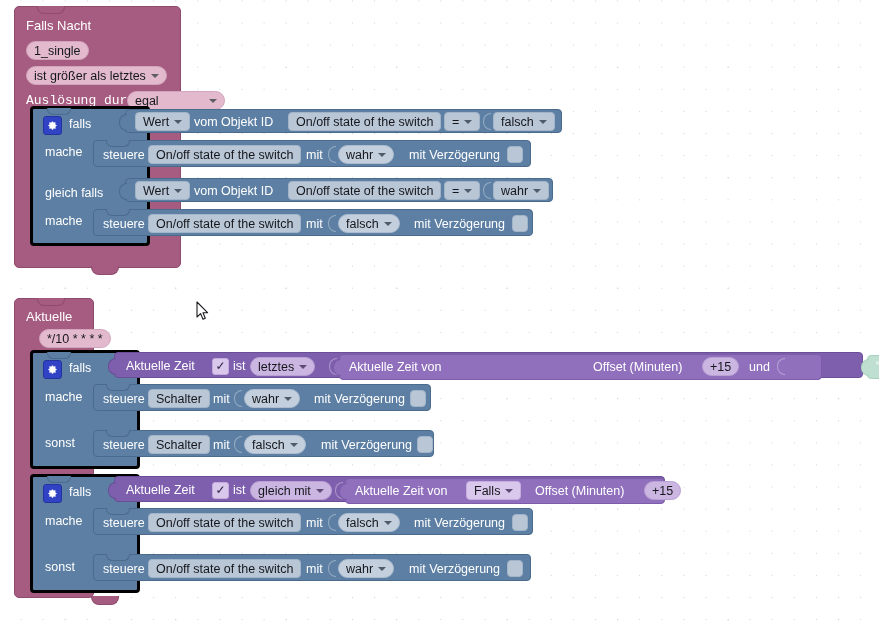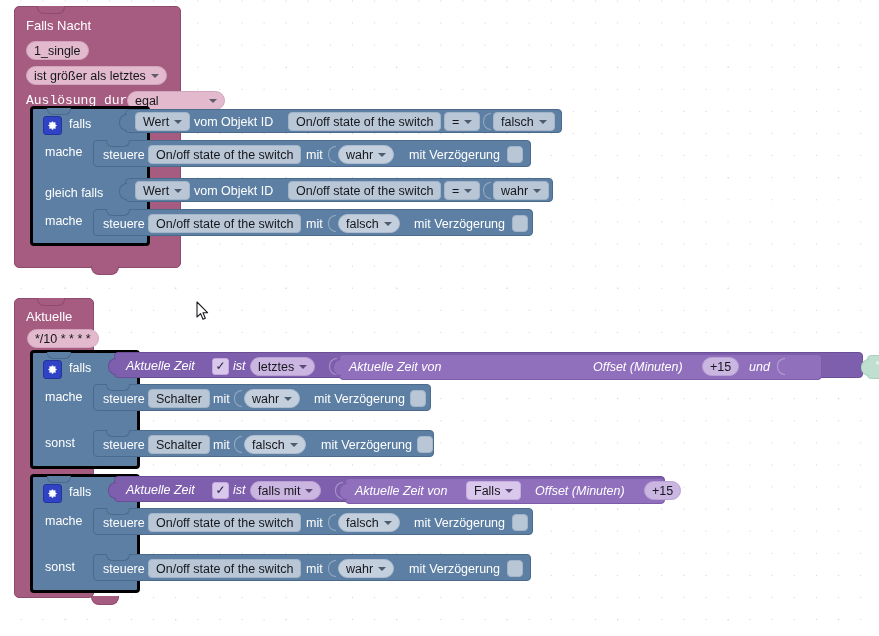--- a/index.html
+++ b/index.html
@@ -95,21 +95,21 @@
 
   
   .rep{
     background:#5c7fa3;border:1px solid #4b6b8c;border-radius:4px;color:#fff;
   }
   .rep .lbl{position:absolute;font-size:12.5px;color:#fff;white-space:nowrap;}
   
   .repv{
     background:#7e5fae;border:1px solid #6b4e98;border-radius:4px;color:#fff;
   }
-  .repv .lbl{position:absolute;font-size:12.5px;color:#fff;white-space:nowrap;font-style:italic;}
+  .repv .lbl{position:absolute;font-size:12.5px;color:#fff;white-space:nowrap;}
   .repv2{
     background:#9070bd;border:1px solid #7d5cab;border-radius:4px;color:#fff;
   }
   .repv2 .lbl{position:absolute;font-size:12.5px;color:#fff;white-space:nowrap;}
   
   .repm{
     background:#bfe0d0;border:1px solid #a8d2bf;border-radius:4px;color:#2d4a3d;
   }
   .repm .q{position:absolute;font-size:13px;color:#ffffff;}
 
@@ -242,21 +242,21 @@
       <span>falsch</span>
       <i class="caret onblue"></i>
     </div>
     <div class="lbl" style="left:320px;top:7px;">mit Verzögerung</div>
     <div class="emptyfld" style="left:418px;top:5px;"></div>
   </div>
 
   <div class="blk hat" style="left:14px;top:298px;width:80px;height:300px;">
     <div class="hat-notch"></div>
     <div class="hat-title" style="left:11px;top:10px;">Aktuelle</div>
-    <div class="f rose" style="left:12px;top:30px;">*/10 * * * *</div>
+    <div class="f rose" style="left:24px;top:30px;">*/10 * * * *</div>
     <div class="hat-bottom-notch" style="left:76px;bottom:-8px;"></div>
   </div>
 
   <div class="blk ctrl" style="left:30px;top:350px;width:110px;height:119px;">
     <div class="stmt-notch" style="left:14px;"></div>
     <div class="gear" style="left:10px;top:7px;">
       <svg width="11" height="11" viewBox="0 0 16 16" aria-hidden="true">
         <path fill="#ffffff" d="M8 5.2A2.8 2.8 0 1 0 8 10.8 2.8 2.8 0 0 0 8 5.2zm0 4.2A1.4 1.4 0 1 1 8 6.6a1.4 1.4 0 0 1 0 2.8z"></path>
         <path fill="#ffffff" d="M14 8.9v-1.8l-1.6-.3a4.7 4.7 0 0 0-.5-1.2l.9-1.3-1.3-1.3-1.3.9a4.7 4.7 0 0 0-1.2-.5L8.9 2H7.1l-.3 1.4c-.4.1-.8.3-1.2.5l-1.3-.9-1.3 1.3.9 1.3c-.2.4-.4.8-.5 1.2L2 7.1v1.8l1.4.3c.1.4.3.8.5 1.2l-.9 1.3 1.3 1.3 1.3-.9c.4.2.8.4 1.2.5l.3 1.4h1.8l.3-1.4c.4-.1.8-.3 1.2-.5l1.3.9 1.3-1.3-.9-1.3c.2-.4.4-.8.5-1.2L14 8.9z"></path>
       </svg>
@@ -335,21 +335,21 @@
     <div class="lbl" style="left:12px;top:83px;">sonst</div>
     <div class="socket" style="left:99px;top:7px;"></div>
   </div>
 
   <div class="blk repv" style="left:114px;top:476px;width:551px;height:26px;">
     <div class="tab v" style="left:-7px;top:5px;"></div>
     <div class="lbl" style="left:11px;top:6px;">Aktuelle Zeit</div>
     <div class="checkbox" style="left:97px;top:5px;">✓</div>
     <div class="lbl" style="left:118px;top:6px;">ist</div>
     <div class="f viopill" style="left:135px;top:4px;">
-      <span>falls mit</span>
+      <span>gleich mit</span>
       <i class="caret onvio"></i>
     </div>
     <div class="socket" style="left:220px;top:5px;"></div>
 
     <div class="repv2" style="position:absolute;left:230px;top:1px;width:318px;height:24px;">
       <div class="tab v2" style="left:-7px;top:4px;"></div>
       <div class="lbl" style="left:9px;top:5px;">Aktuelle Zeit von</div>
       <div class="f viofld" style="left:120px;top:2px;">
         <span>Falls</span>
         <i class="caret onvio"></i>

